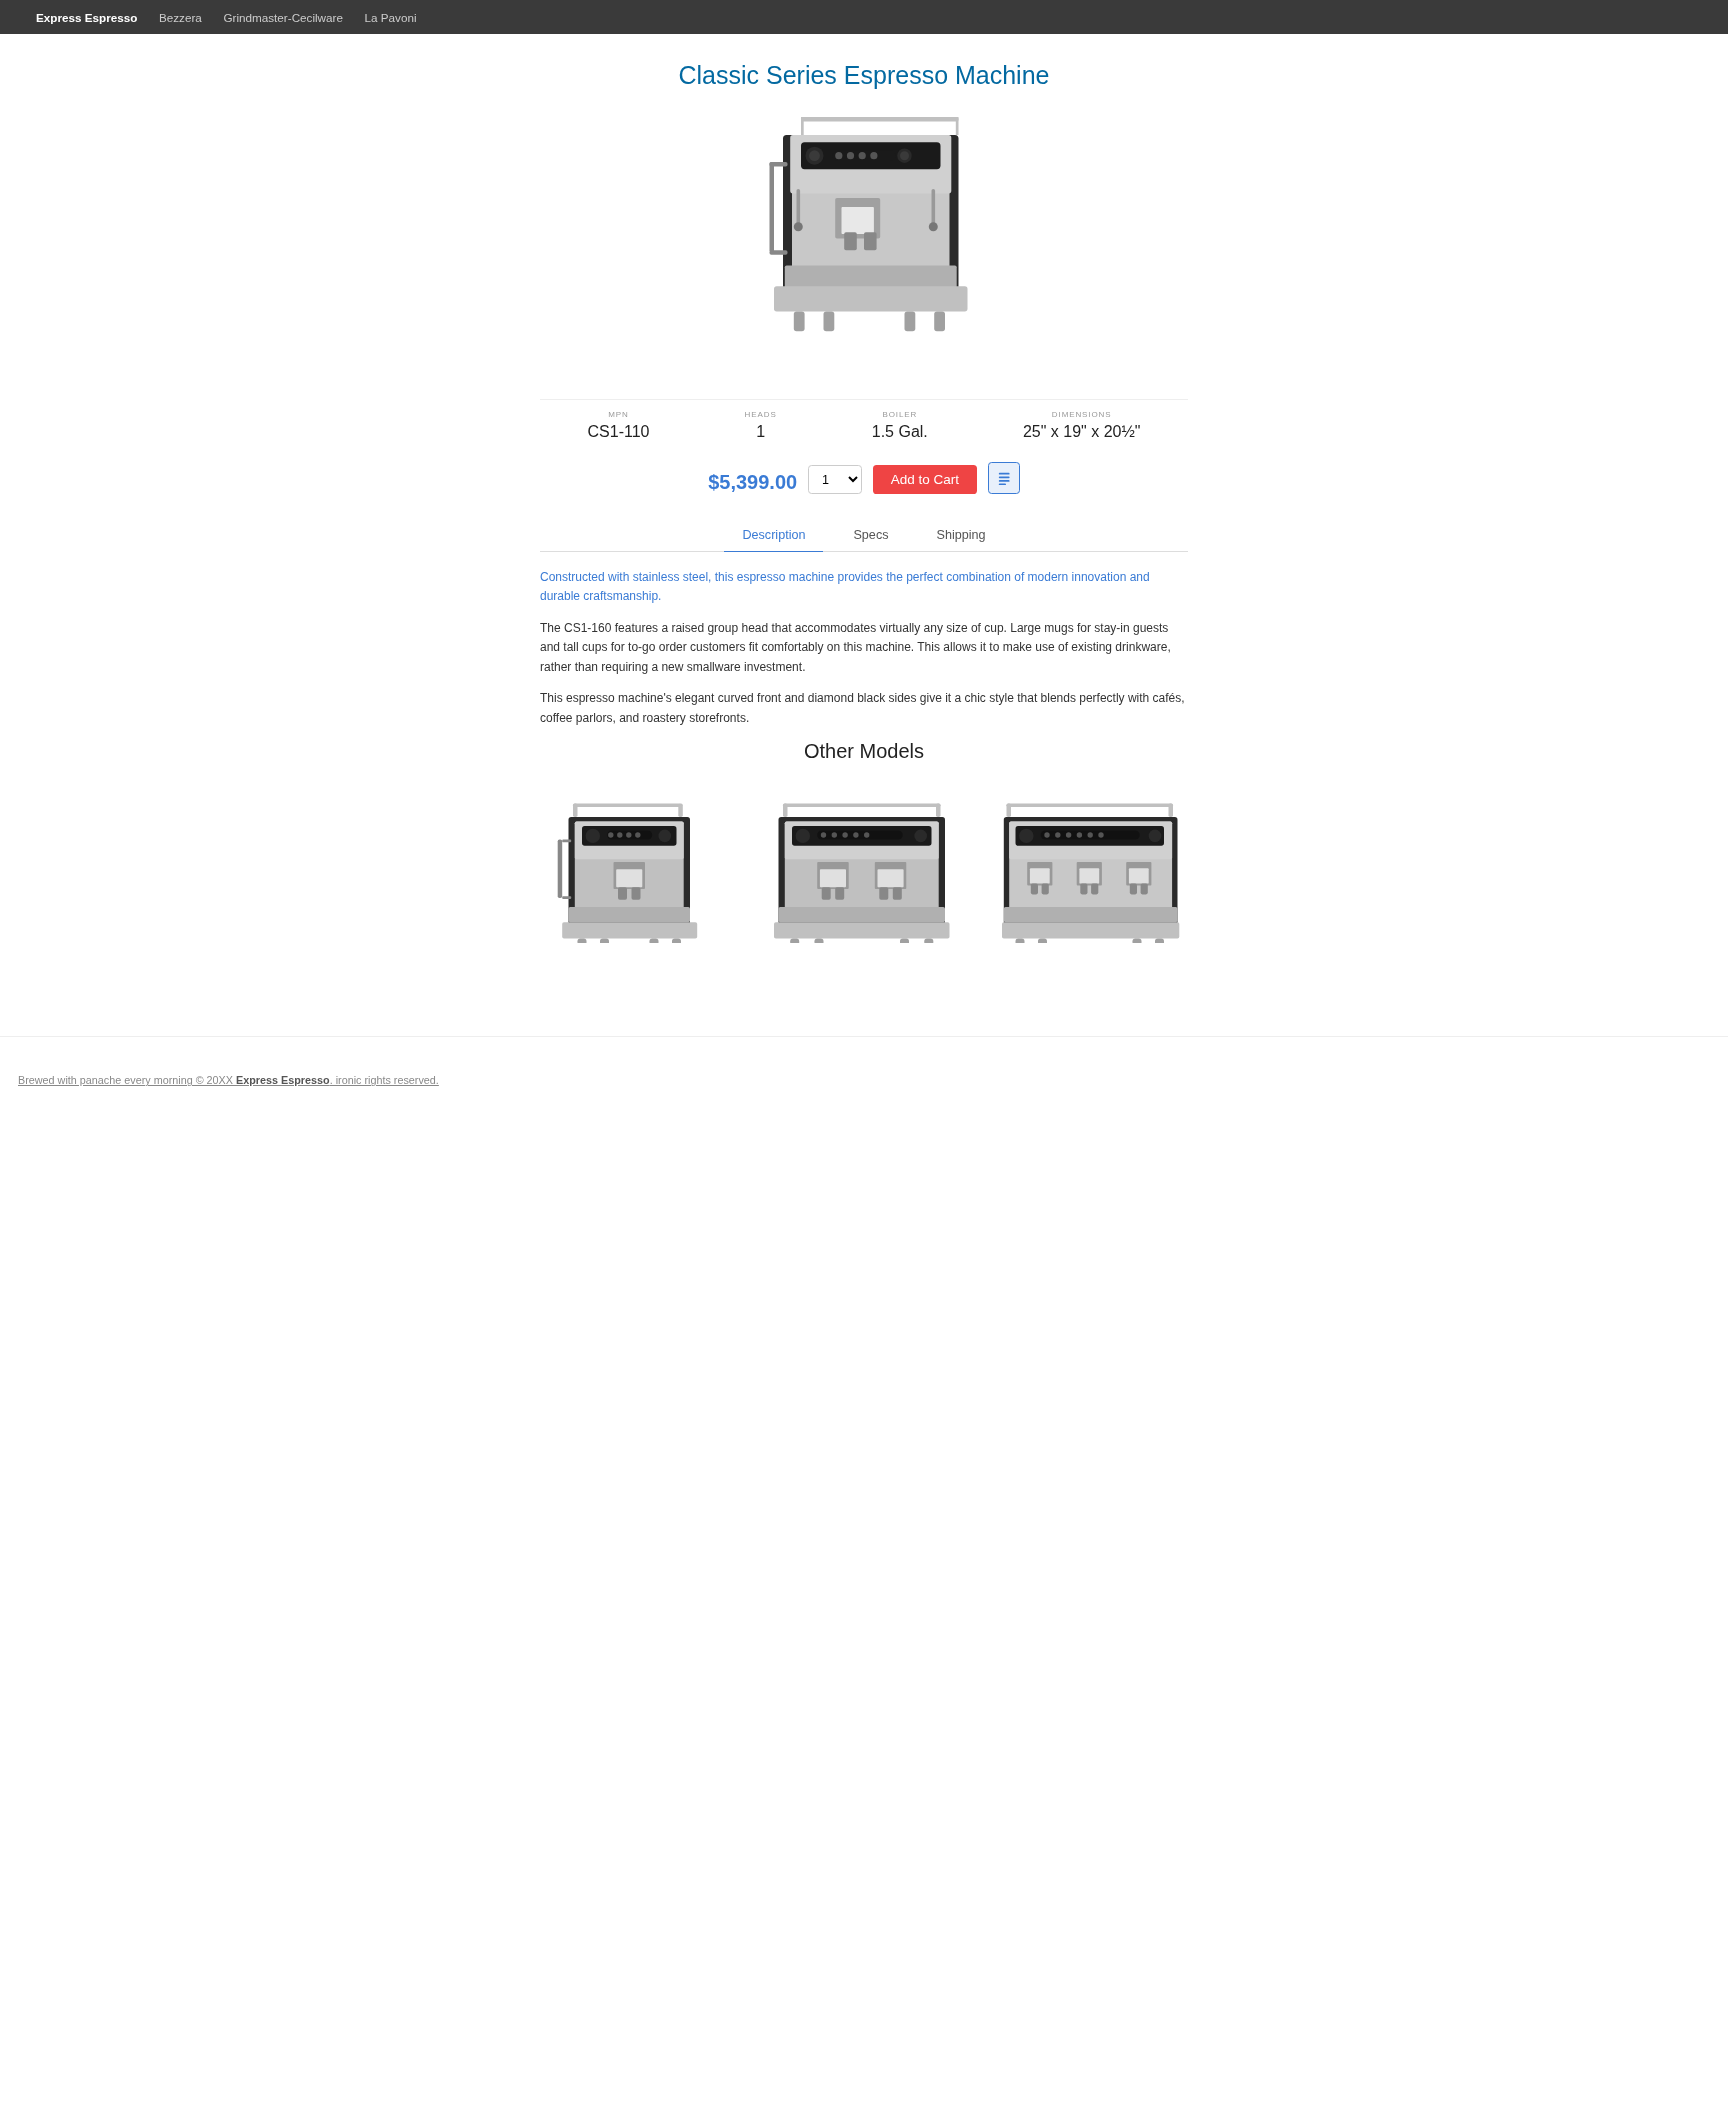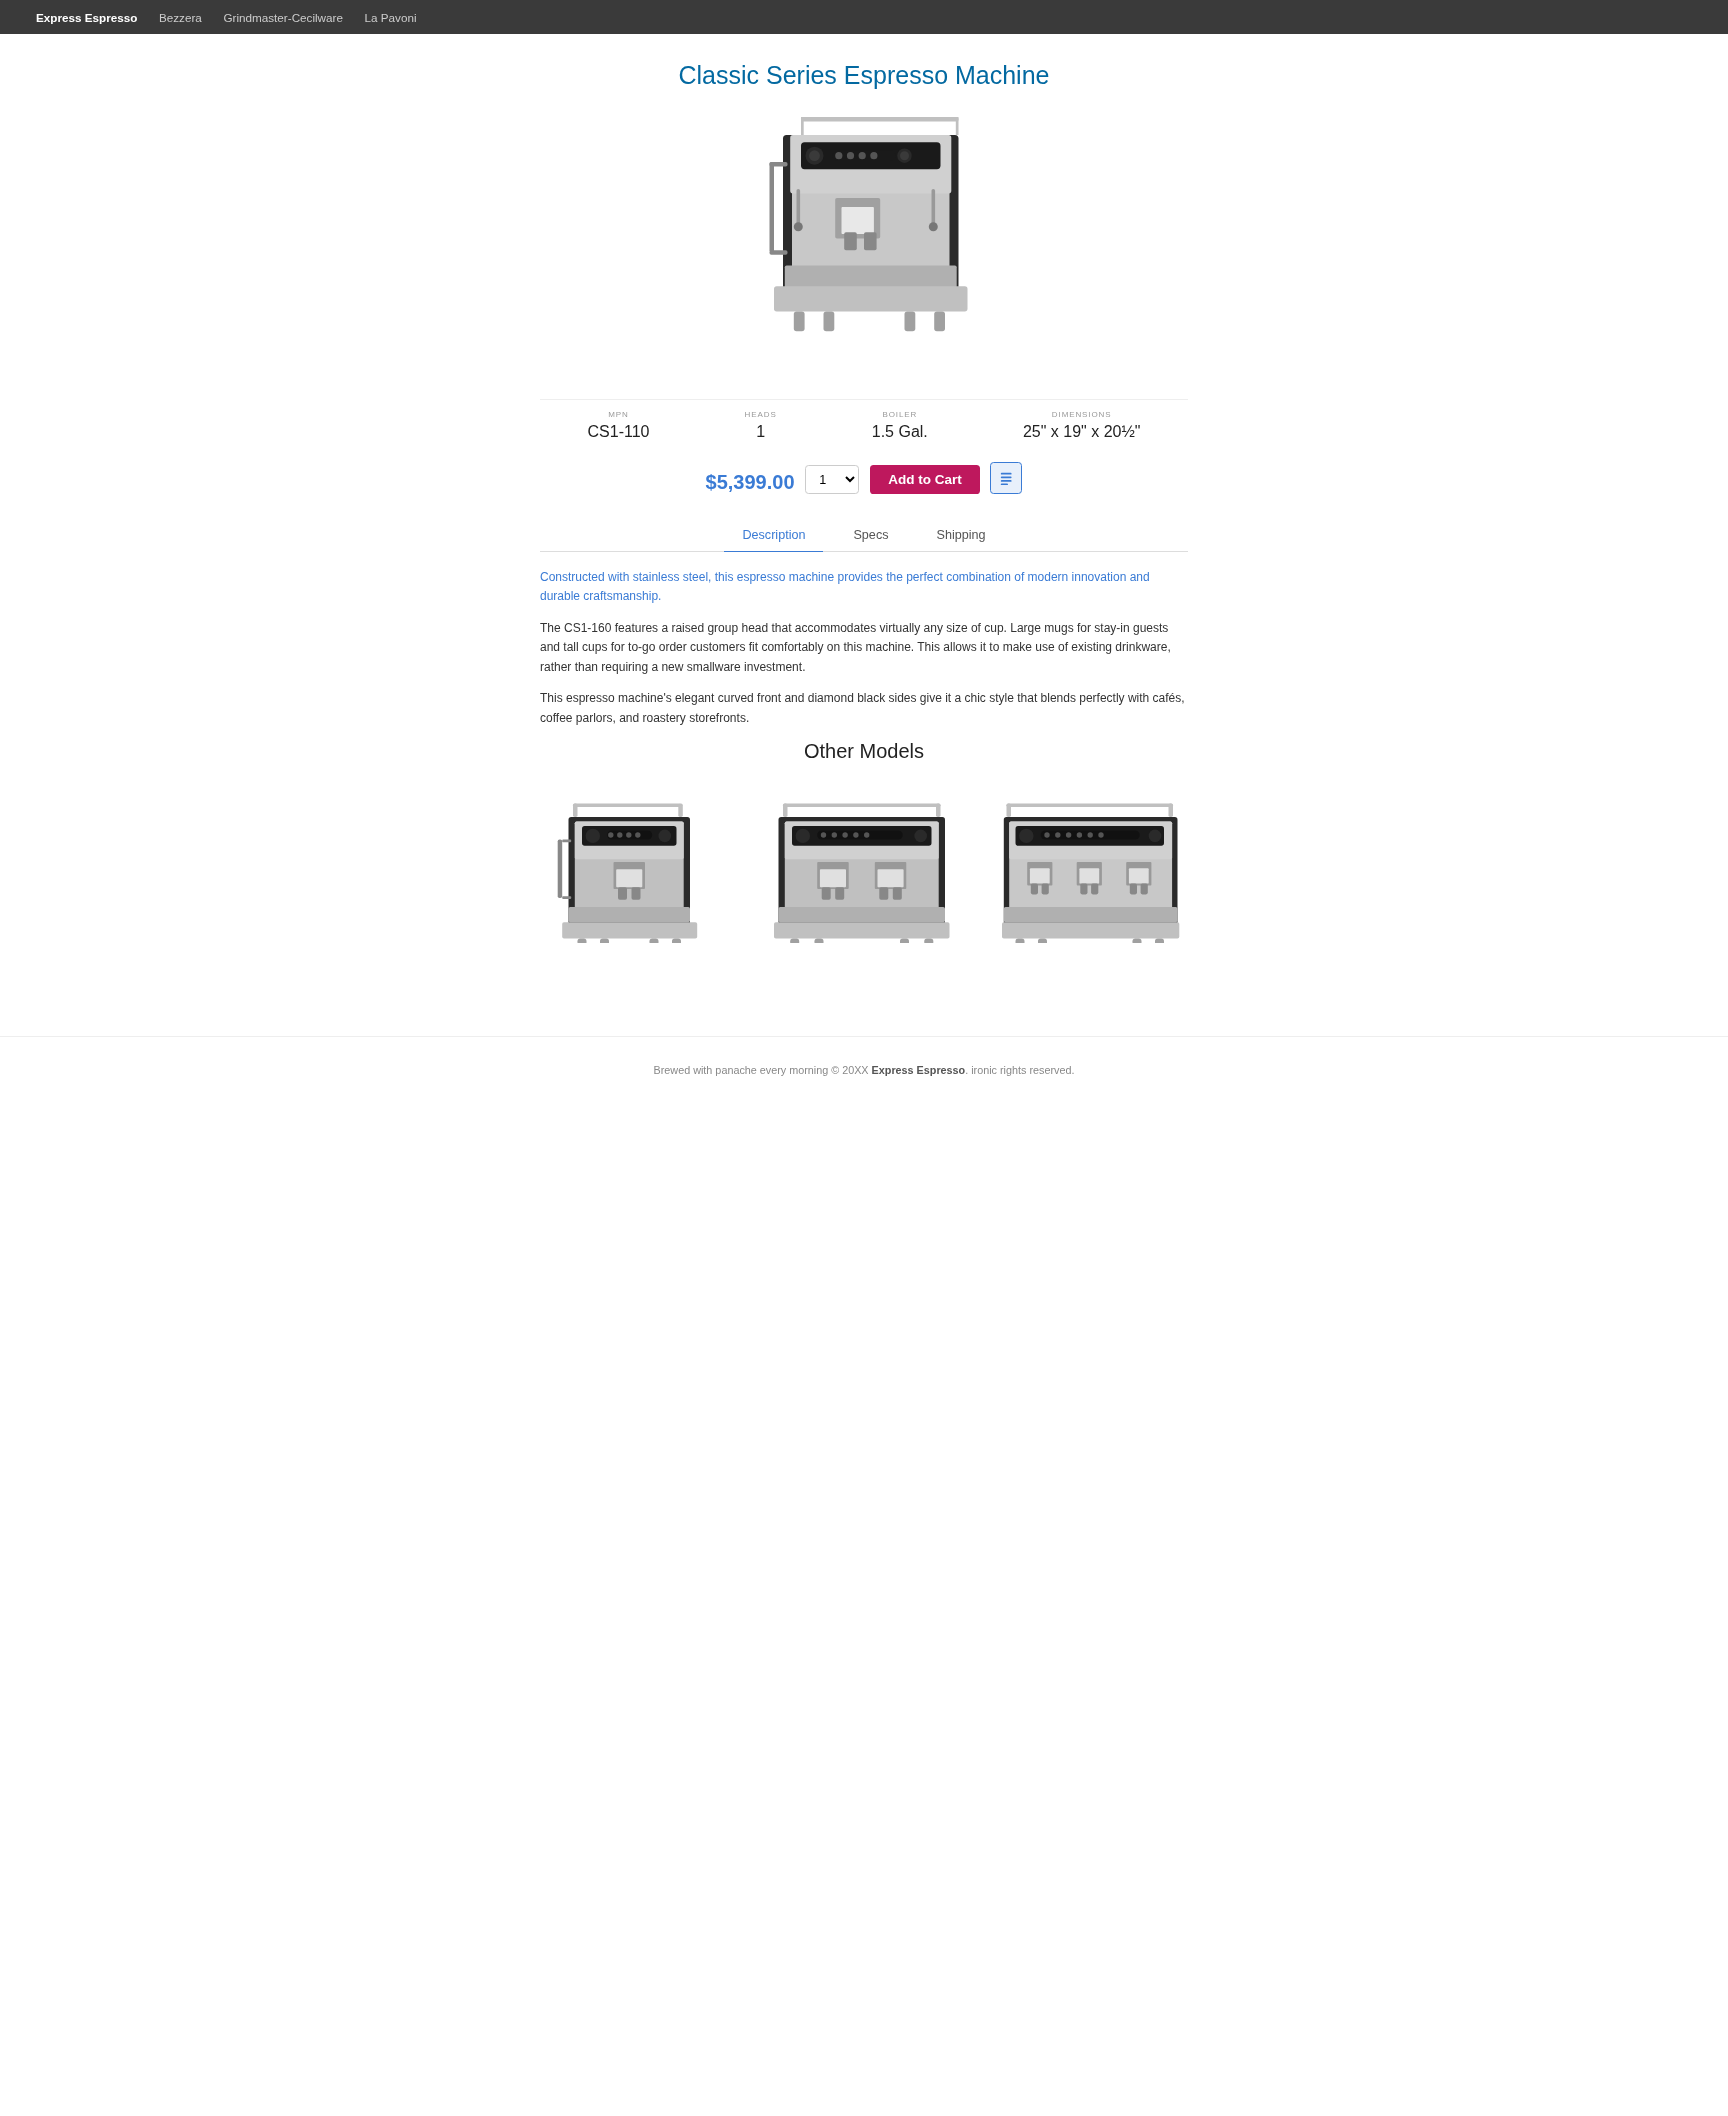--- a/index.html
+++ b/index.html
@@ -79,28 +79,28 @@
     .qty-select {
       border: 0.9px solid #ccc;
       border-radius: 3.6px;
       padding: 5.4px 9px;
       font-size: 12.6px;
       background: #fff;
       cursor: pointer;
       min-width: 54px;
     }
     .add-to-cart-btn {
-      background: #be185d;
+      background: #ef4444;
       color: #fff;
       border: none;
       border-radius: 3.6px;
       padding: 7.2px 18px;
       font-size: 13.5px;
       cursor: pointer;
-      font-weight: 700;
+      font-weight: 400;
     }
     .list-icon-btn {
       background: #e8f0fb;
       border: 0.9px solid #3a7bd5;
       border-radius: 3.6px;
       width: 32px;
       height: 32px;
       display: flex;
       align-items: center;
       justify-content: center;
@@ -158,26 +158,26 @@
       text-align: center;
       cursor: pointer;
     }
     .model-card svg {
       width: 180px;
       height: 153px;
     }
 
     
     footer {
-      text-align: center;
       font-size: 10.8px;
       color: #888;
-      padding: 27px 18px 18px;
+      padding: 37px 18px 18px;
       border-top: 0.9px solid #eee;
       margin-top: 36px;
+      text-decoration: underline;
     }
     footer strong { color: #555; }
   </style>
 </head>
 <body>
 
 <nav>
   <a class="active">Express Espresso</a>
   <a>Bezzera</a>
   <a>Grindmaster-Cecilware</a>

